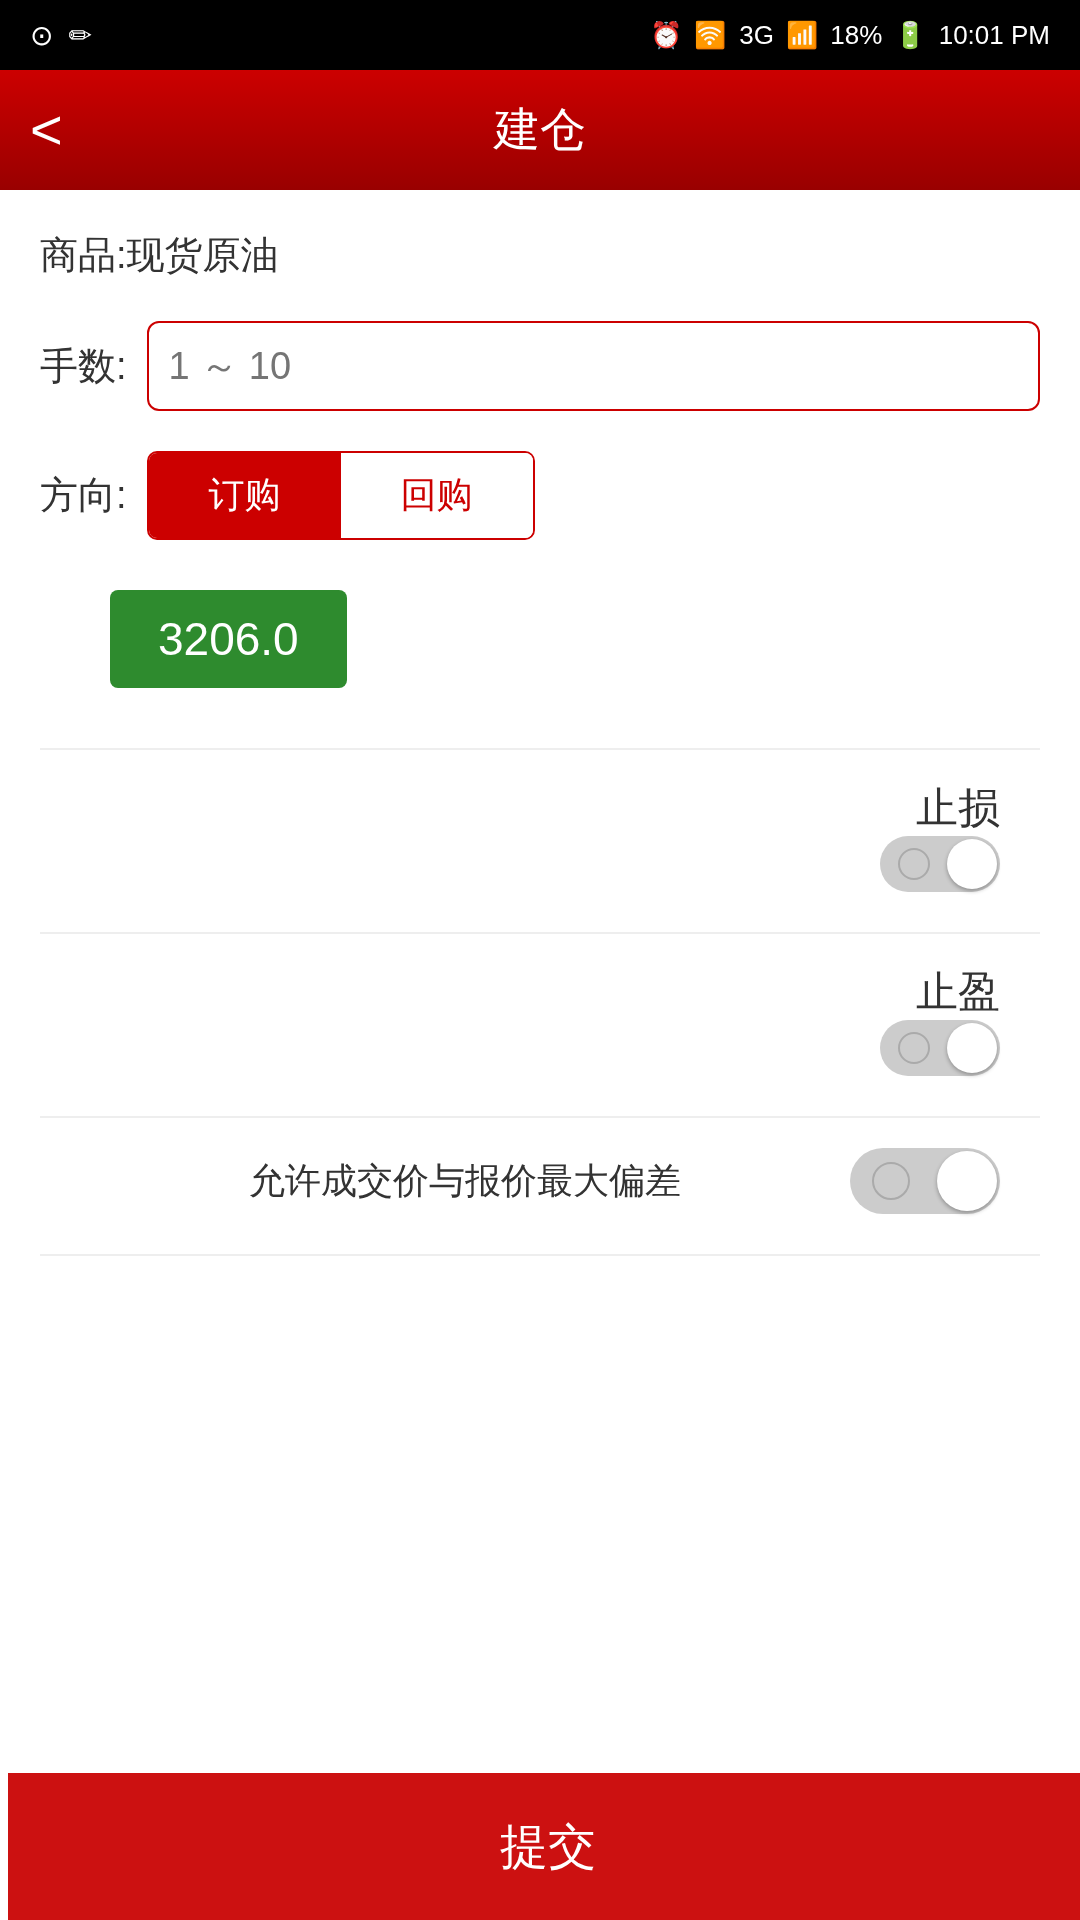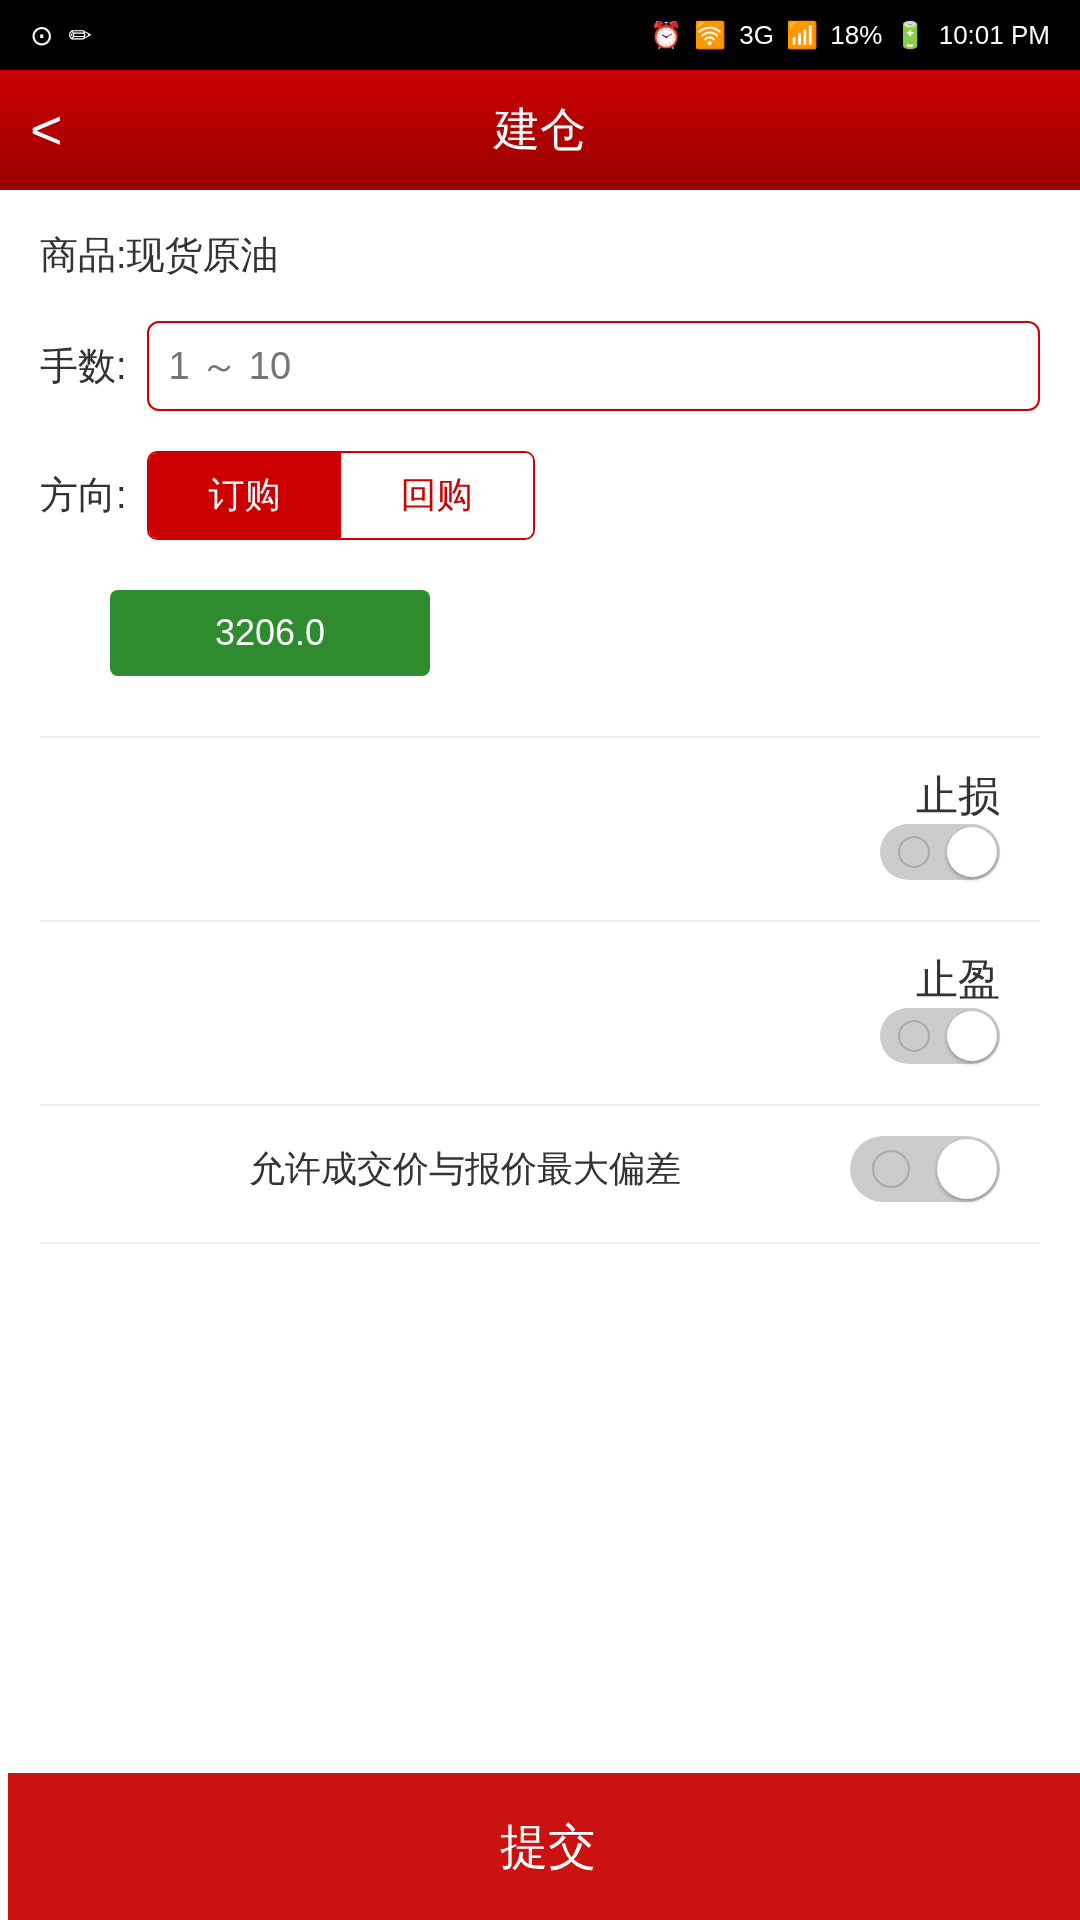--- a/index.html
+++ b/index.html
@@ -139,22 +139,22 @@
       padding: 18px 60px;
       border: none;
       cursor: pointer;
     }
 
     
     .price-btn {
       display: inline-block;
       background: #2e8b2e;
       color: #fff;
-      font-size: 36px;
-      padding: 22px 105px;
+      font-size: 46px;
+      padding: 22px 48px;
       border-radius: 8px;
       margin-left: 40px;
       margin-bottom: 60px;
       cursor: pointer;
     }
 
     
     .toggle-row {
       display: flex;
       align-items: flex-end;

